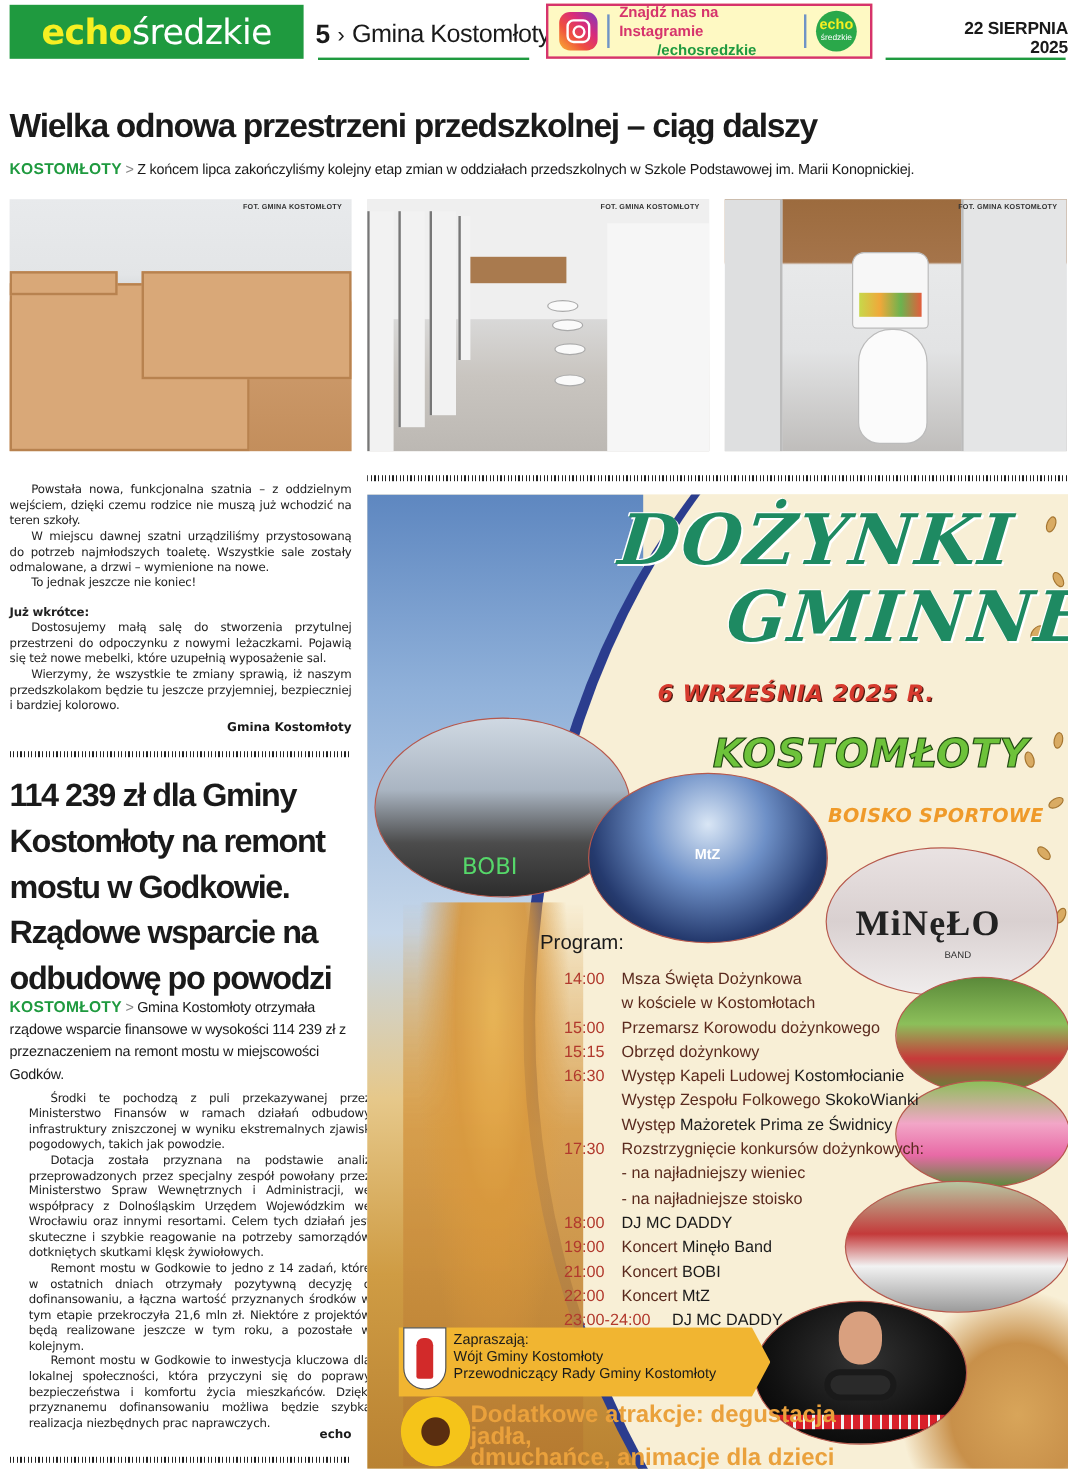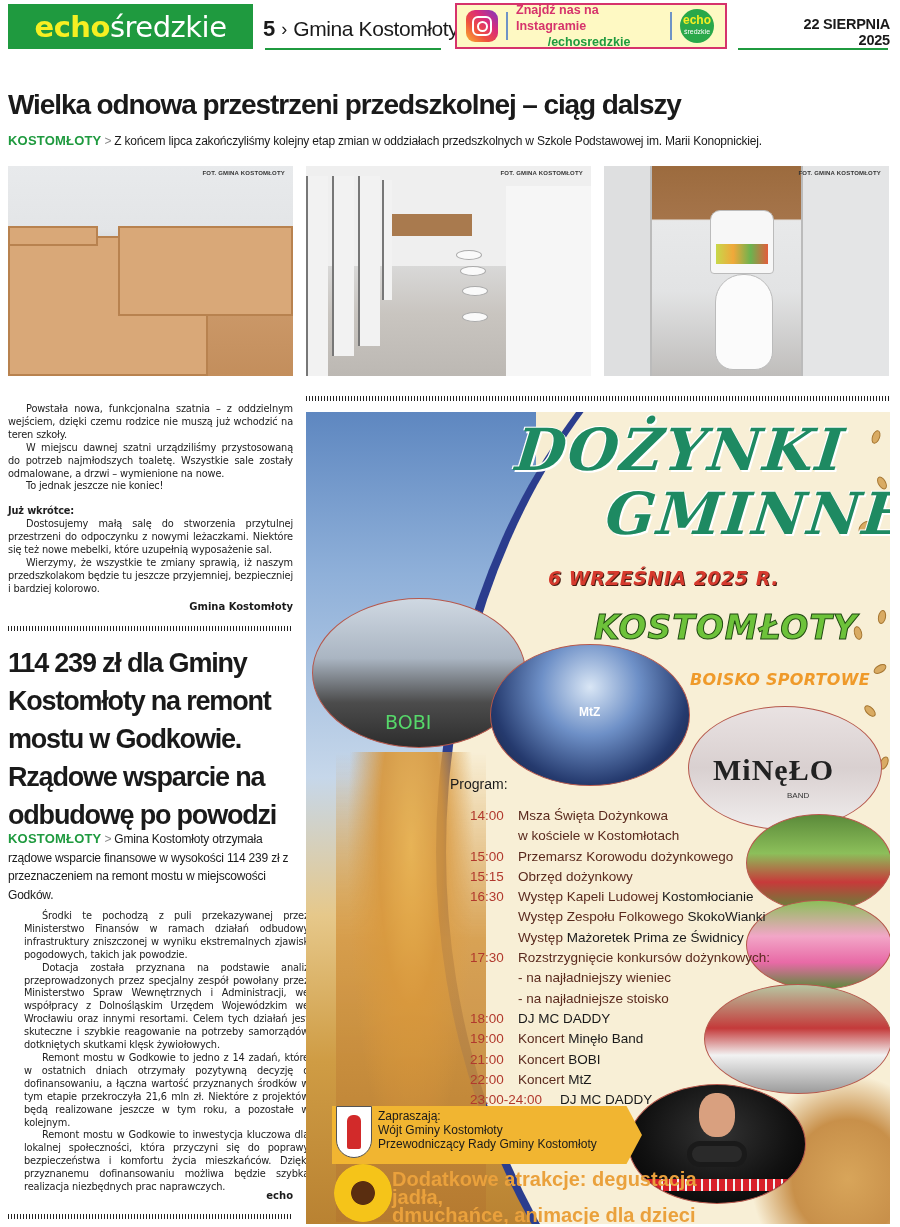--- a/index.html
+++ b/index.html
@@ -93,21 +93,21 @@
   .oval-minelo .lbl { position: absolute; left: 24px; top: 46px; color: #222; font-family: Liberation Serif, serif; font-weight: bold; font-size: 30px; letter-spacing: 1px; }
   .oval-minelo .lbl2 { position: absolute; left: 98px; top: 84px; color: #333; font-size: 8px; }
   .oval-folk { left: 440px; top: 402px; width: 146px; height: 98px; background: linear-gradient(180deg, #5b8a3a 0%, #8cbf5a 40%, #c73a3a 70%, #5b8a3a 100%); }
   .oval-folk2 { left: 440px; top: 488px; width: 146px; height: 90px; background: linear-gradient(180deg, #8cbf5a 0%, #f2a6c7 40%, #e86aa6 70%, #5b8a3a 100%); }
   .oval-majo { left: 398px; top: 572px; width: 188px; height: 110px; background: linear-gradient(180deg, #b7c7a2 0%, #c43a3a 40%, #f2f2f2 65%, #9b9b9b 100%); }
   .oval-dj { left: 322px; top: 672px; width: 178px; height: 120px; background: radial-gradient(ellipse at 50% 40%, #333 0%, #111 60%, #000 100%); }
   .oval-dj .face { position: absolute; left: 70px; top: 8px; width: 36px; height: 44px; border-radius: 45%; background: #d9a07f; }
   .oval-dj .phones { position: absolute; left: 58px; top: 56px; width: 60px; height: 26px; border: 5px solid #1a1a1a; border-radius: 20px; background: #2a2a2a; }
   .oval-dj .banner { position: absolute; left: 18px; top: 94px; width: 142px; height: 12px; background: repeating-linear-gradient(90deg, #d8202a 0 6px, #f2f2f2 6px 8px); }
 
-  .program-h { position: absolute; left: 144px; top: 364px; font-size: 14px; color: #1a1a1a; font-family: "Liberation Sans", sans-serif; }
+  .program-h { position: absolute; left: 144px; top: 364px; font-size: 17px; color: #1a1a1a; font-family: "Liberation Sans", sans-serif; }
   .prog { position: absolute; left: 152px; top: 394px; width: 320px; }
   .prog-row { display: flex; font-size: 13.5px; line-height: 20.3px; font-family: "Liberation Sans", sans-serif; white-space: nowrap; }
   .prog-row .t { color: #b1392d; width: 48px; flex: none; margin-left: 12px; }
   .prog-row .t.wide { width: 90px; }
   .prog-row .d { color: #5a2a1e; }
   .prog-row .d b { color: #1a1a1a; font-weight: normal; }
 
   .invite { position: absolute; left: 26px; top: 694px; width: 310px; height: 58px; background: #f1b531; clip-path: polygon(0 0, 95% 0, 100% 50%, 95% 100%, 0 100%); }
   .crest { position: absolute; left: 30px; top: 694px; width: 36px; height: 52px; background: #fff; border: 1.5px solid #555; border-radius: 0 0 18px 18px; }
   .crest::after { content: ""; position: absolute; left: 10px; top: 8px; width: 14px; height: 34px; background: #d22a2a; border-radius: 6px 6px 2px 2px; }
@@ -183,21 +183,21 @@
   <span class="credit">FOT. GMINA KOSTOMŁOTY</span>
 </div>
 
 <div class="dotted-rule" style="left:306px;top:396px;width:584px;"></div>
 
 <div class="body-text a1-body">
   <p>Powstała nowa, funkcjonalna szatnia – z oddzielnym wejściem, dzięki czemu rodzice nie muszą już wchodzić na teren szkoły.</p>
   <p>W miejscu dawnej szatni urządziliśmy przystosowaną do potrzeb najmłodszych toaletę. Wszystkie sale zostały odmalowane, a drzwi – wymienione na nowe.</p>
   <p>To jednak jeszcze nie koniec!</p>
   <p class="sub">Już wkrótce:</p>
-  <p>Dostosujemy małą salę do stworzenia przytulnej przestrzeni do odpoczynku z nowymi leżaczkami. Niektóre się też nowe mebelki, które uzupełnią wyposażenie sal.</p>
+  <p>Dostosujemy małą salę do stworzenia przytulnej przestrzeni do odpoczynku z nowymi leżaczkami. Pojawią się też nowe mebelki, które uzupełnią wyposażenie sal.</p>
   <p>Wierzymy, że wszystkie te zmiany sprawią, iż naszym przedszkolakom będzie tu jeszcze przyjemniej, bezpieczniej i bardziej kolorowo.</p>
 </div>
 <div class="sign a1-sign">Gmina Kostomłoty</div>
 
 <div class="dotted-rule" style="left:8px;top:626px;width:285px;"></div>
 
 <h1 class="a2-title">114 239 zł dla Gminy Kostomłoty na remont mostu w Godkowie. Rządowe wsparcie na odbudowę po powodzi</h1>
 <div class="lead a2-lead">
   <span class="loc">KOSTOMŁOTY</span><span class="arrow">&gt;</span><span>Gmina Kostomłoty otrzymała rządowe wsparcie finansowe w wysokości 114 239 zł z przeznaczeniem na remont mostu w miejscowości Godków.</span>
 </div>

